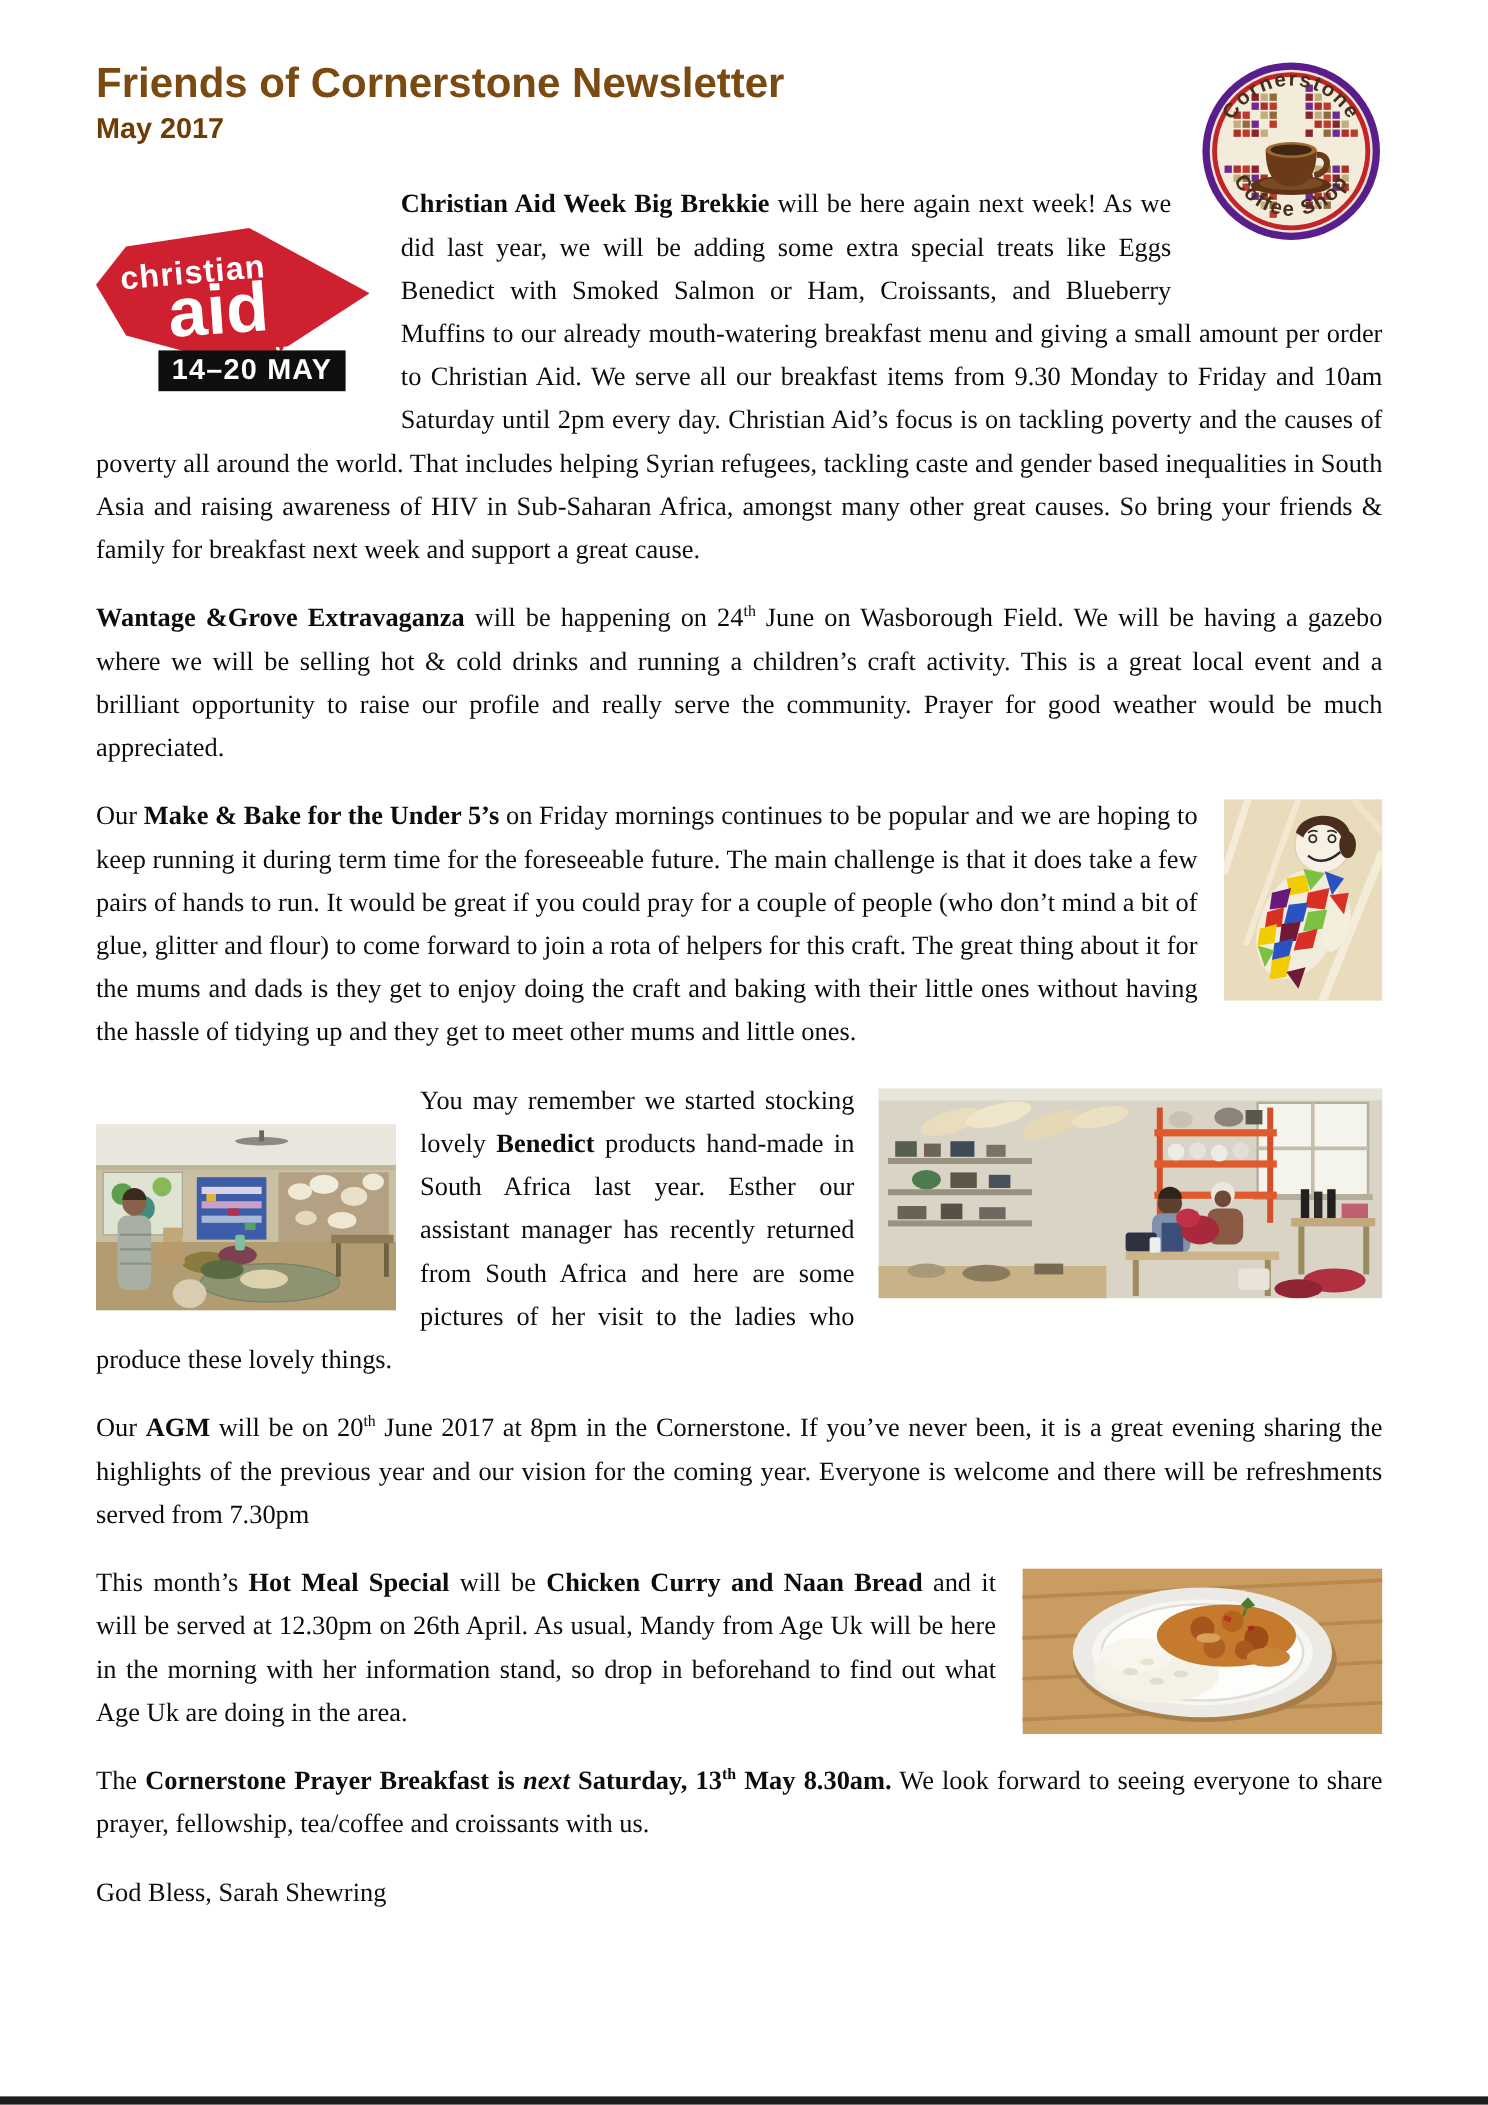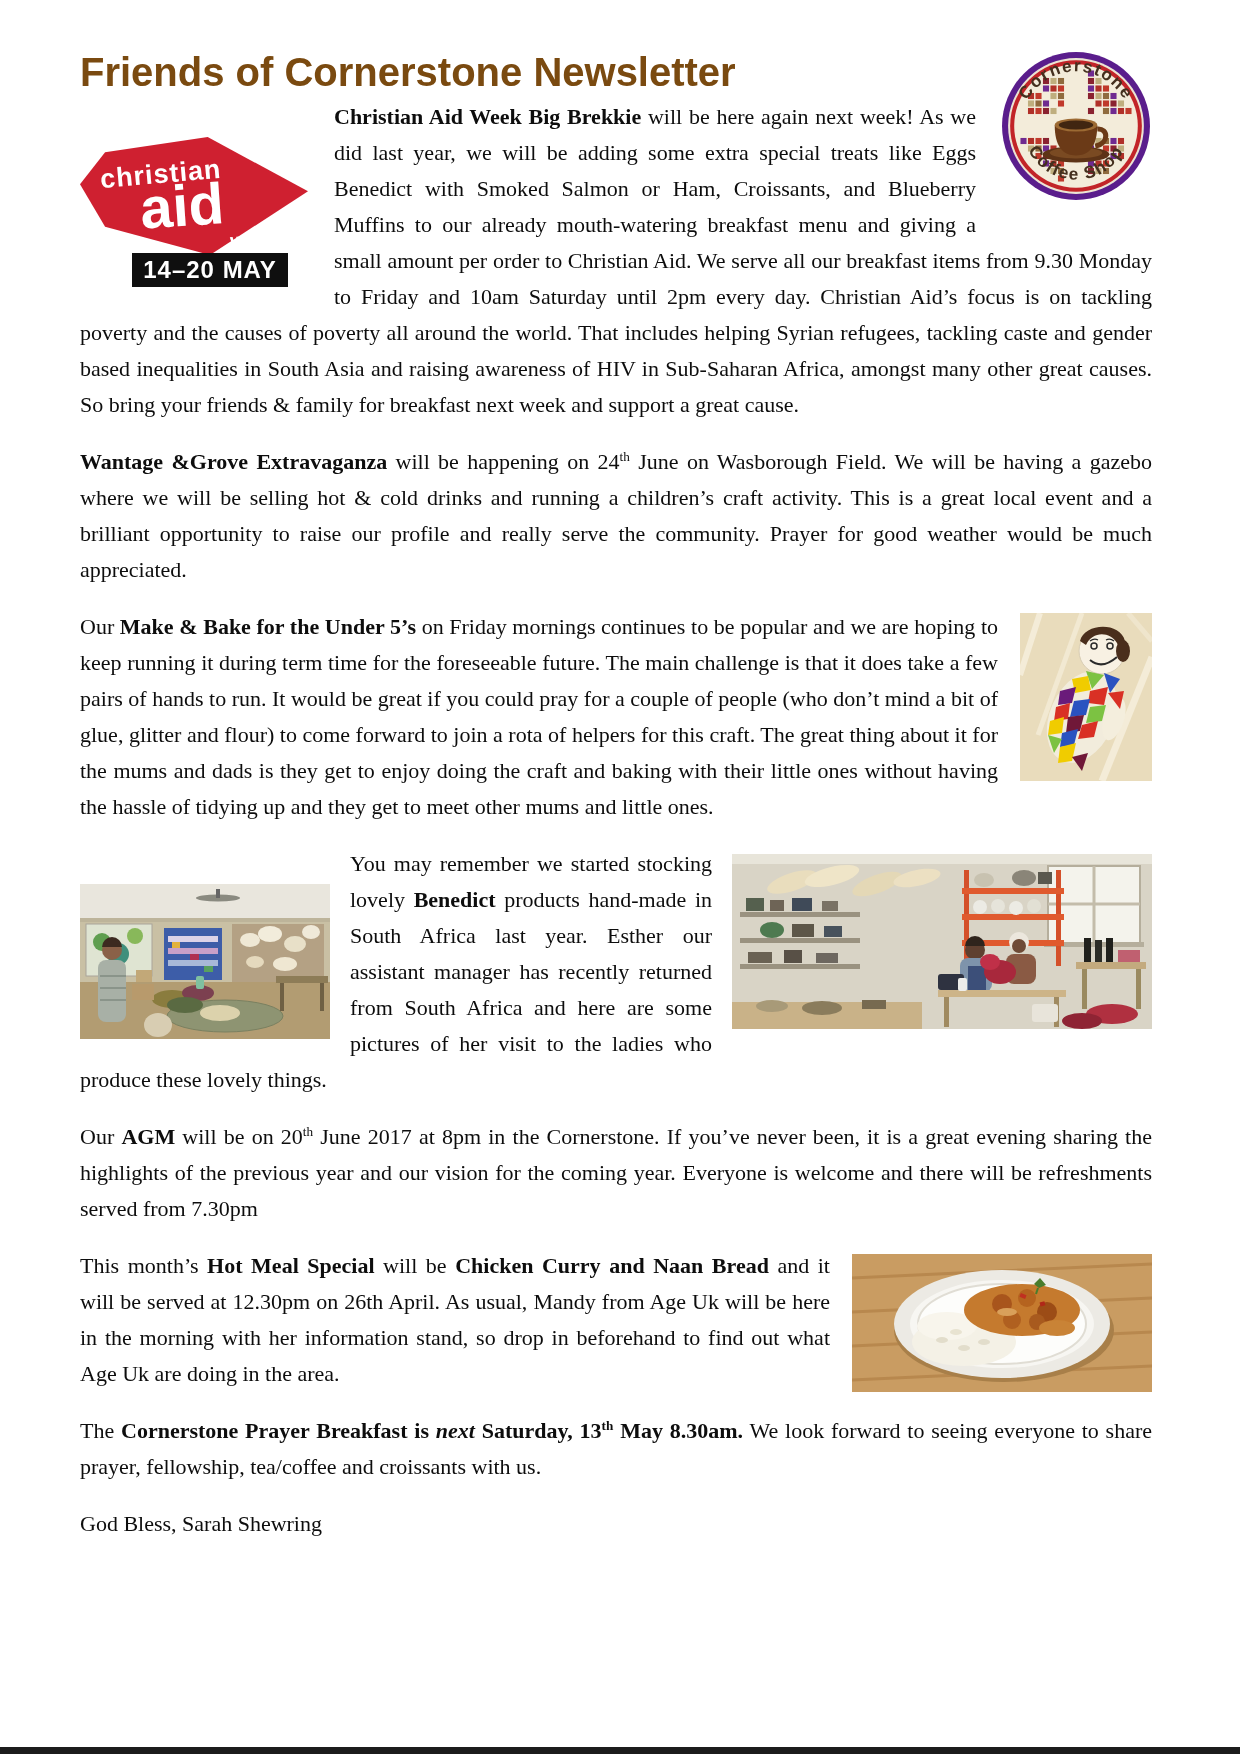--- a/index.html
+++ b/index.html
@@ -14,21 +14,21 @@
     padding:50px 88px 0 80px;
     position:relative;
   }
   
   .logo-wrap{
     float:right;width:152px;height:152px;margin:0 0 34px 24px;
   }
   h1.title{
     margin:0 0 4px 0;
     font-family:"Liberation Sans","DejaVu Sans",sans-serif;
-    font-size:40px;font-weight:700;letter-spacing:0;
+    font-size:35px;font-weight:700;letter-spacing:0;
   }
   h2.subtitle{
     margin:0 0 30px 0;
     font-family:"Liberation Sans","DejaVu Sans",sans-serif;
     font-size:24px;font-weight:700;
   }
   
   p.para{
     margin:0 0 21px 0;
     font-size:22px;line-height:36px;
@@ -47,21 +47,21 @@
   .ca-shape{
     position:absolute;left:0;top:0;width:228px;height:118px;
     clip-path:polygon(0% 40%, 11% 13%, 56% 0%, 100% 46%, 57% 100%, 11% 76%);
     background:#cf2030;
   }
   .ca-word{position:absolute;color:#fff;font-weight:700;line-height:1;}
   .ca-w1{left:20px;top:24px;font-size:27px;letter-spacing:1px;transform:rotate(-5deg);}
   .ca-w2{left:60px;top:40px;font-size:58px;transform:rotate(-4deg);}
   .ca-w3{left:150px;top:92px;font-size:21px;transform:rotate(-3deg);}
   .ca-banner{
-    position:absolute;left:52px;bottom:0;width:156px;height:34px;
+    position:absolute;left:52px;bottom:14px;width:156px;height:34px;
     color:#fff;font-weight:700;font-size:24px;line-height:34px;
     text-align:center;letter-spacing:1px;background:#0f0f0f;
   }
   
   .ph{display:block;}
   .ph-craft{float:right;margin:4px 0 6px 22px;}
   .ph-shop{float:left;margin:38px 20px 8px 0;}
   .ph-sew{float:right;margin:8px 0 8px 20px;}
   .ph-curry{float:right;margin:6px 0 6px 22px;}
   
@@ -171,20 +171,21 @@
         <ellipse cx="75" cy="101.5" rx="26" ry="5.5" fill="#7a4a22"></ellipse>
         <path d="M96,78 C107,77 108,92 94,95" fill="none" stroke="#6b3a17" stroke-width="5"></path>
         <path d="M54,74 L96,74 C96,95 88,104 75,104 C62,104 54,95 54,74 Z" fill="#6b3a17"></path>
         <ellipse cx="75" cy="74" rx="21" ry="6.5" fill="#9c6a33"></ellipse>
         <ellipse cx="75" cy="74" rx="17" ry="4.5" fill="#412611"></ellipse>
       </g>
     </svg>
   </span>
 
   <h1 class="title" style="color: rgb(122, 74, 16);">Friends of Cornerstone Newsletter</h1>
+  <h2 class="subtitle" style="color: rgb(110, 60, 5);">May 2017</h2>
 
   <p class="para">
     <span class="ca-logo">
       <span class="ca-shape" style="background: rgb(207, 32, 48);"></span>
       <span class="ca-word ca-w1">christian</span>
       <span class="ca-word ca-w2">aid</span>
       <span class="ca-word ca-w3">week</span>
       <span class="ca-banner" style="background: rgb(15, 15, 15);">14–20 MAY</span>
     </span>
     <span><span style="font-weight: bold;">Christian Aid Week Big Brekkie</span><span> will be here again next week! As we did last year, we will be adding some extra special treats like Eggs Benedict with Smoked Salmon or Ham, Croissants, and Blueberry Muffins to our already mouth-watering breakfast menu and giving a small amount per order to Christian Aid. We serve all our breakfast items from 9.30 Monday to Friday and 10am Saturday until 2pm every day. Christian Aid’s focus is on tackling poverty and the causes of poverty all around the world. That includes helping Syrian refugees, tackling caste and gender based inequalities in South Asia and raising awareness of HIV in Sub-Saharan Africa, amongst many other great causes. So bring your friends &amp; family for breakfast next week and support a great cause.</span></span>

